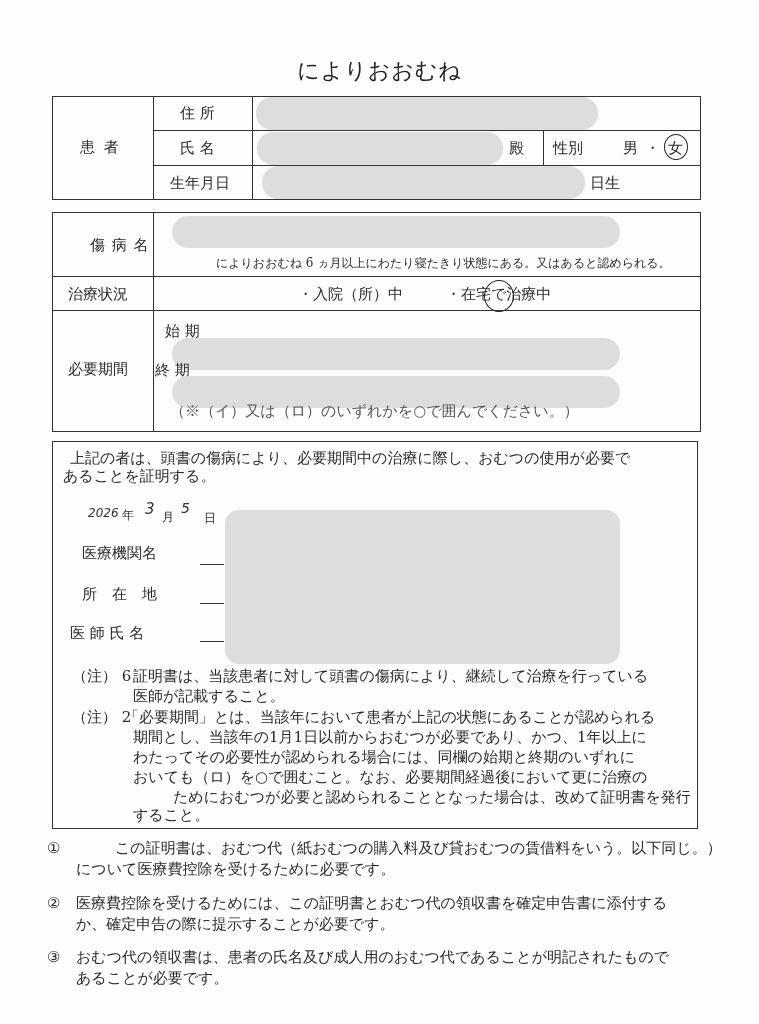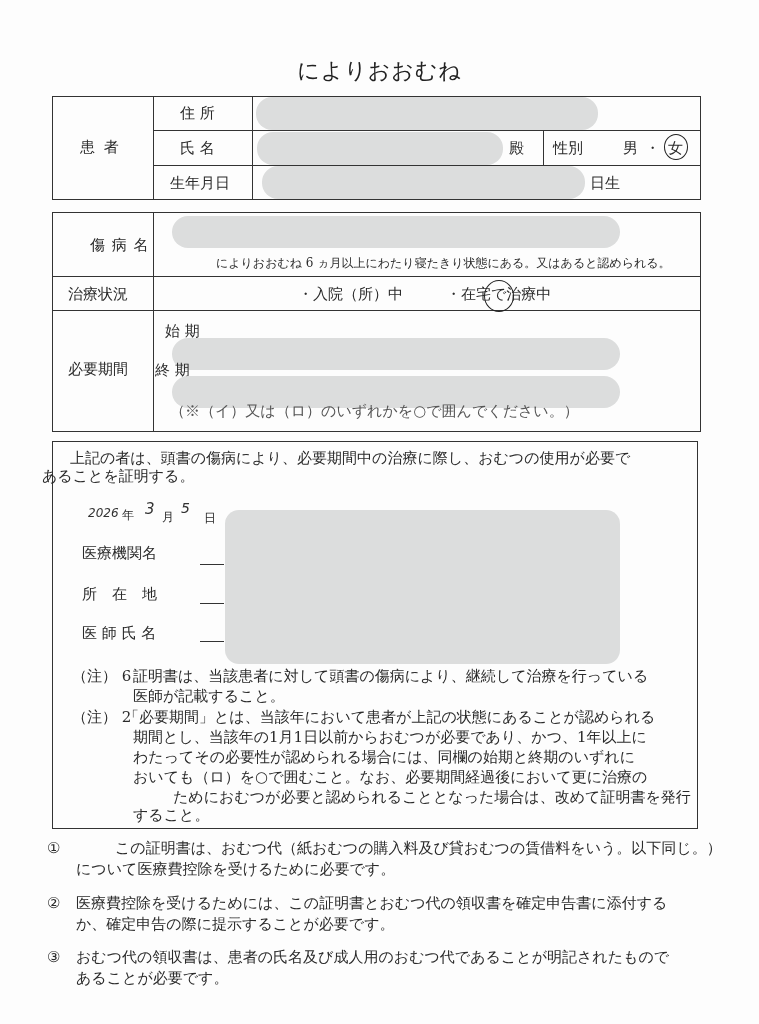--- a/index.html
+++ b/index.html
@@ -75,38 +75,38 @@
   <div class="redact" style="left:172px;top:338px;width:448px;height:32px;"></div>
   <div class="lbl" style="left:155px;top:361px;">終 期</div>
   <div class="redact" style="left:172px;top:376px;width:448px;height:32px;"></div>
   <div class="lbl" style="left:170px;top:402px;color:#555;">（※（イ）又は（ロ）のいずれかを○で囲んでください。）</div>
 </div>
 
 <div>
   <div class="box" style="left:52px;top:441px;width:646px;height:388px;"></div>
 
   <div class="lbl" style="left:70px;top:449px;">上記の者は、頭書の傷病により、必要期間中の治療に際し、おむつの使用が必要で</div>
-  <div class="lbl" style="left:42px;top:467px;">あることを証明する。</div>
+  <div class="lbl" style="left:63px;top:467px;">あることを証明する。</div>
 
   <div>
     <span class="hand" style="left:88px;top:506px;font-size:12px;">2026</span>
     <span class="lbl sm" style="left:122px;top:507px;">年</span>
     <span class="hand" style="left:145px;top:500px;font-size:15px;">3</span>
     <span class="lbl sm" style="left:162px;top:509px;">月</span>
     <span class="hand" style="left:181px;top:500px;font-size:14px;">5</span>
     <span class="lbl sm" style="left:204px;top:510px;">日</span>
   </div>
 
   <div class="lbl" style="left:82px;top:544px;">医療機関名</div>
   <div class="uline" style="left:200px;top:564px;"></div>
 
   <div class="lbl" style="left:82px;top:585px;">所　在　地</div>
   <div class="uline" style="left:200px;top:603px;"></div>
 
-  <div class="lbl" style="left:82px;top:624px;text-align:center;">医 師 氏 名</div>
+  <div class="lbl" style="left:70px;top:624px;text-align:center;">医 師 氏 名</div>
   <div class="uline" style="left:200px;top:641px;"></div>
 
   <div class="redact-box" style="left:225px;top:510px;width:395px;height:154px;"></div>
 
   <div>
     <div class="note" style="left:72px;top:666px;">（注） 6</div>
     <div class="note" style="left:133px;top:666px;">証明書は、当該患者に対して頭書の傷病により、継続して治療を行っている</div>
     <div class="note" style="left:133px;top:686px;">医師が記載すること。</div>
   </div>
   <div>

